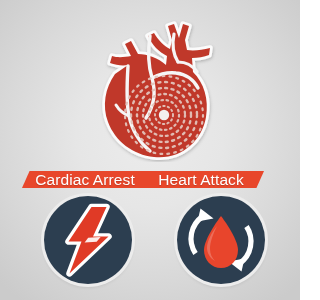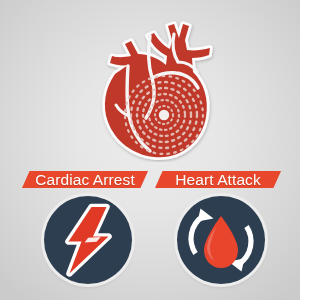--- a/index.html
+++ b/index.html
@@ -62,21 +62,21 @@
     font-weight: 400;
     letter-spacing: 0.1px;
     white-space: nowrap;
     text-shadow: 0 1px 1px rgba(0,0,0,0.18);
   }
   #banner-cardiac-arrest {
     left: 22px;
     width: 126px;
   }
   #banner-heart-attack {
-    left: 155px;
+    left: 138px;
     width: 126px;
   }
 
   
   .icon-badge {
     position: absolute;
     top: 196px;
     width: 88px;
     height: 88px;
     border-radius: 50%;

